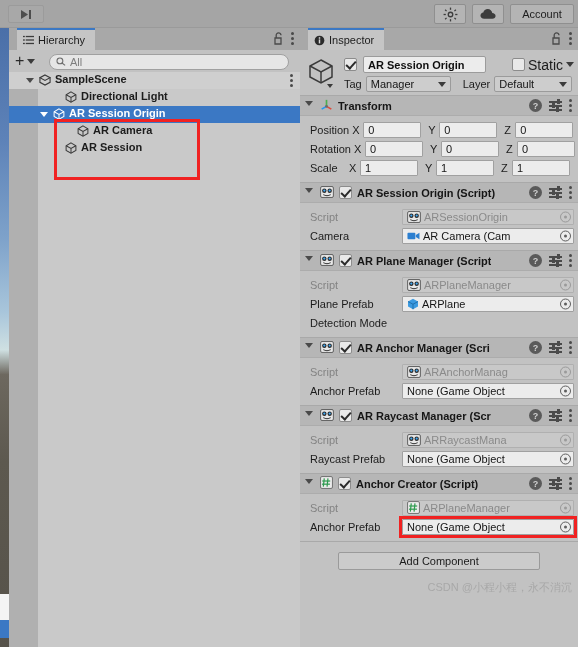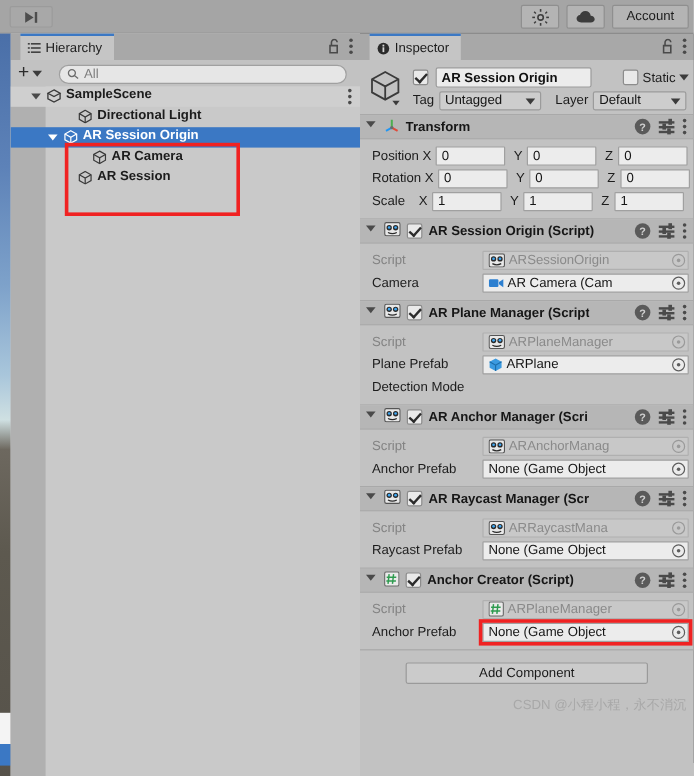--- a/index.html
+++ b/index.html
@@ -89,21 +89,21 @@
 
   .obj-header { position:relative; height:46px; background:#c2c2c2; border-bottom:1px solid #a9a9a9;}
   .cube-icon { position:absolute; left:8px; top:8px; }
   .name-row { position:absolute; left:44px; top:6px; right:4px; display:flex; align-items:center; gap:6px; }
   .chk { width:13px;height:13px;background:#e9e9e9;border:1px solid #8c8c8c;border-radius:2px;position:relative;}
   .chk.on::after{content:"";position:absolute;left:3px;top:0px;width:4px;height:8px;border:solid #2b2b2b;border-width:0 2px 2px 0;transform:rotate(42deg);}
   .name-field {
     flex:1; height:17px; background:#ececec; border:1px solid #9b9b9b; border-radius:2px;
     font-size:11px; font-weight:bold; color:#101010; padding-left:4px; display:flex; align-items:center;
   }
-  .static-wrap{display:flex;align-items:center;gap:3px;font-size:11px;color:#1c1c1c;padding-left:20px;}
+  .static-wrap{display:flex;align-items:center;gap:3px;font-size:14px;color:#1c1c1c;padding-left:20px;}
   .tag-row { position:absolute; left:44px; top:26px; right:4px; display:flex; align-items:center; gap:4px; font-size:11px; color:#1c1c1c; }
   .dd {
     height:16px; background:#cdcdcd; border:1px solid #9b9b9b; border-radius:2px;
     display:flex; align-items:center; justify-content:space-between;
     padding:0 4px; font-size:11px; color:#151515;
   }
   .caret { width:0;height:0;border-left:4px solid transparent;border-right:4px solid transparent;border-top:5px solid #3b3b3b; }
 
   .comp { border-bottom:1px solid #a9a9a9; background:#c2c2c2; }
   .comp-head {
@@ -331,21 +331,21 @@
           <span class="name-field">AR Session Origin</span>
           <span class="static-wrap">
             <span class="chk"></span>
             <span>Static</span>
             <span class="caret"></span>
           </span>
         </div>
         <div class="tag-row">
           <span>Tag</span>
           <span class="dd" style="width:85px">
-            <span>Untagged</span>
+            <span>Manager</span>
             <span class="caret"></span>
           </span>
           <span style="margin-left:8px">Layer</span>
           <span class="dd" style="width:78px">
             <span>Default</span>
             <span class="caret"></span>
           </span>
         </div>
       </div>
 

